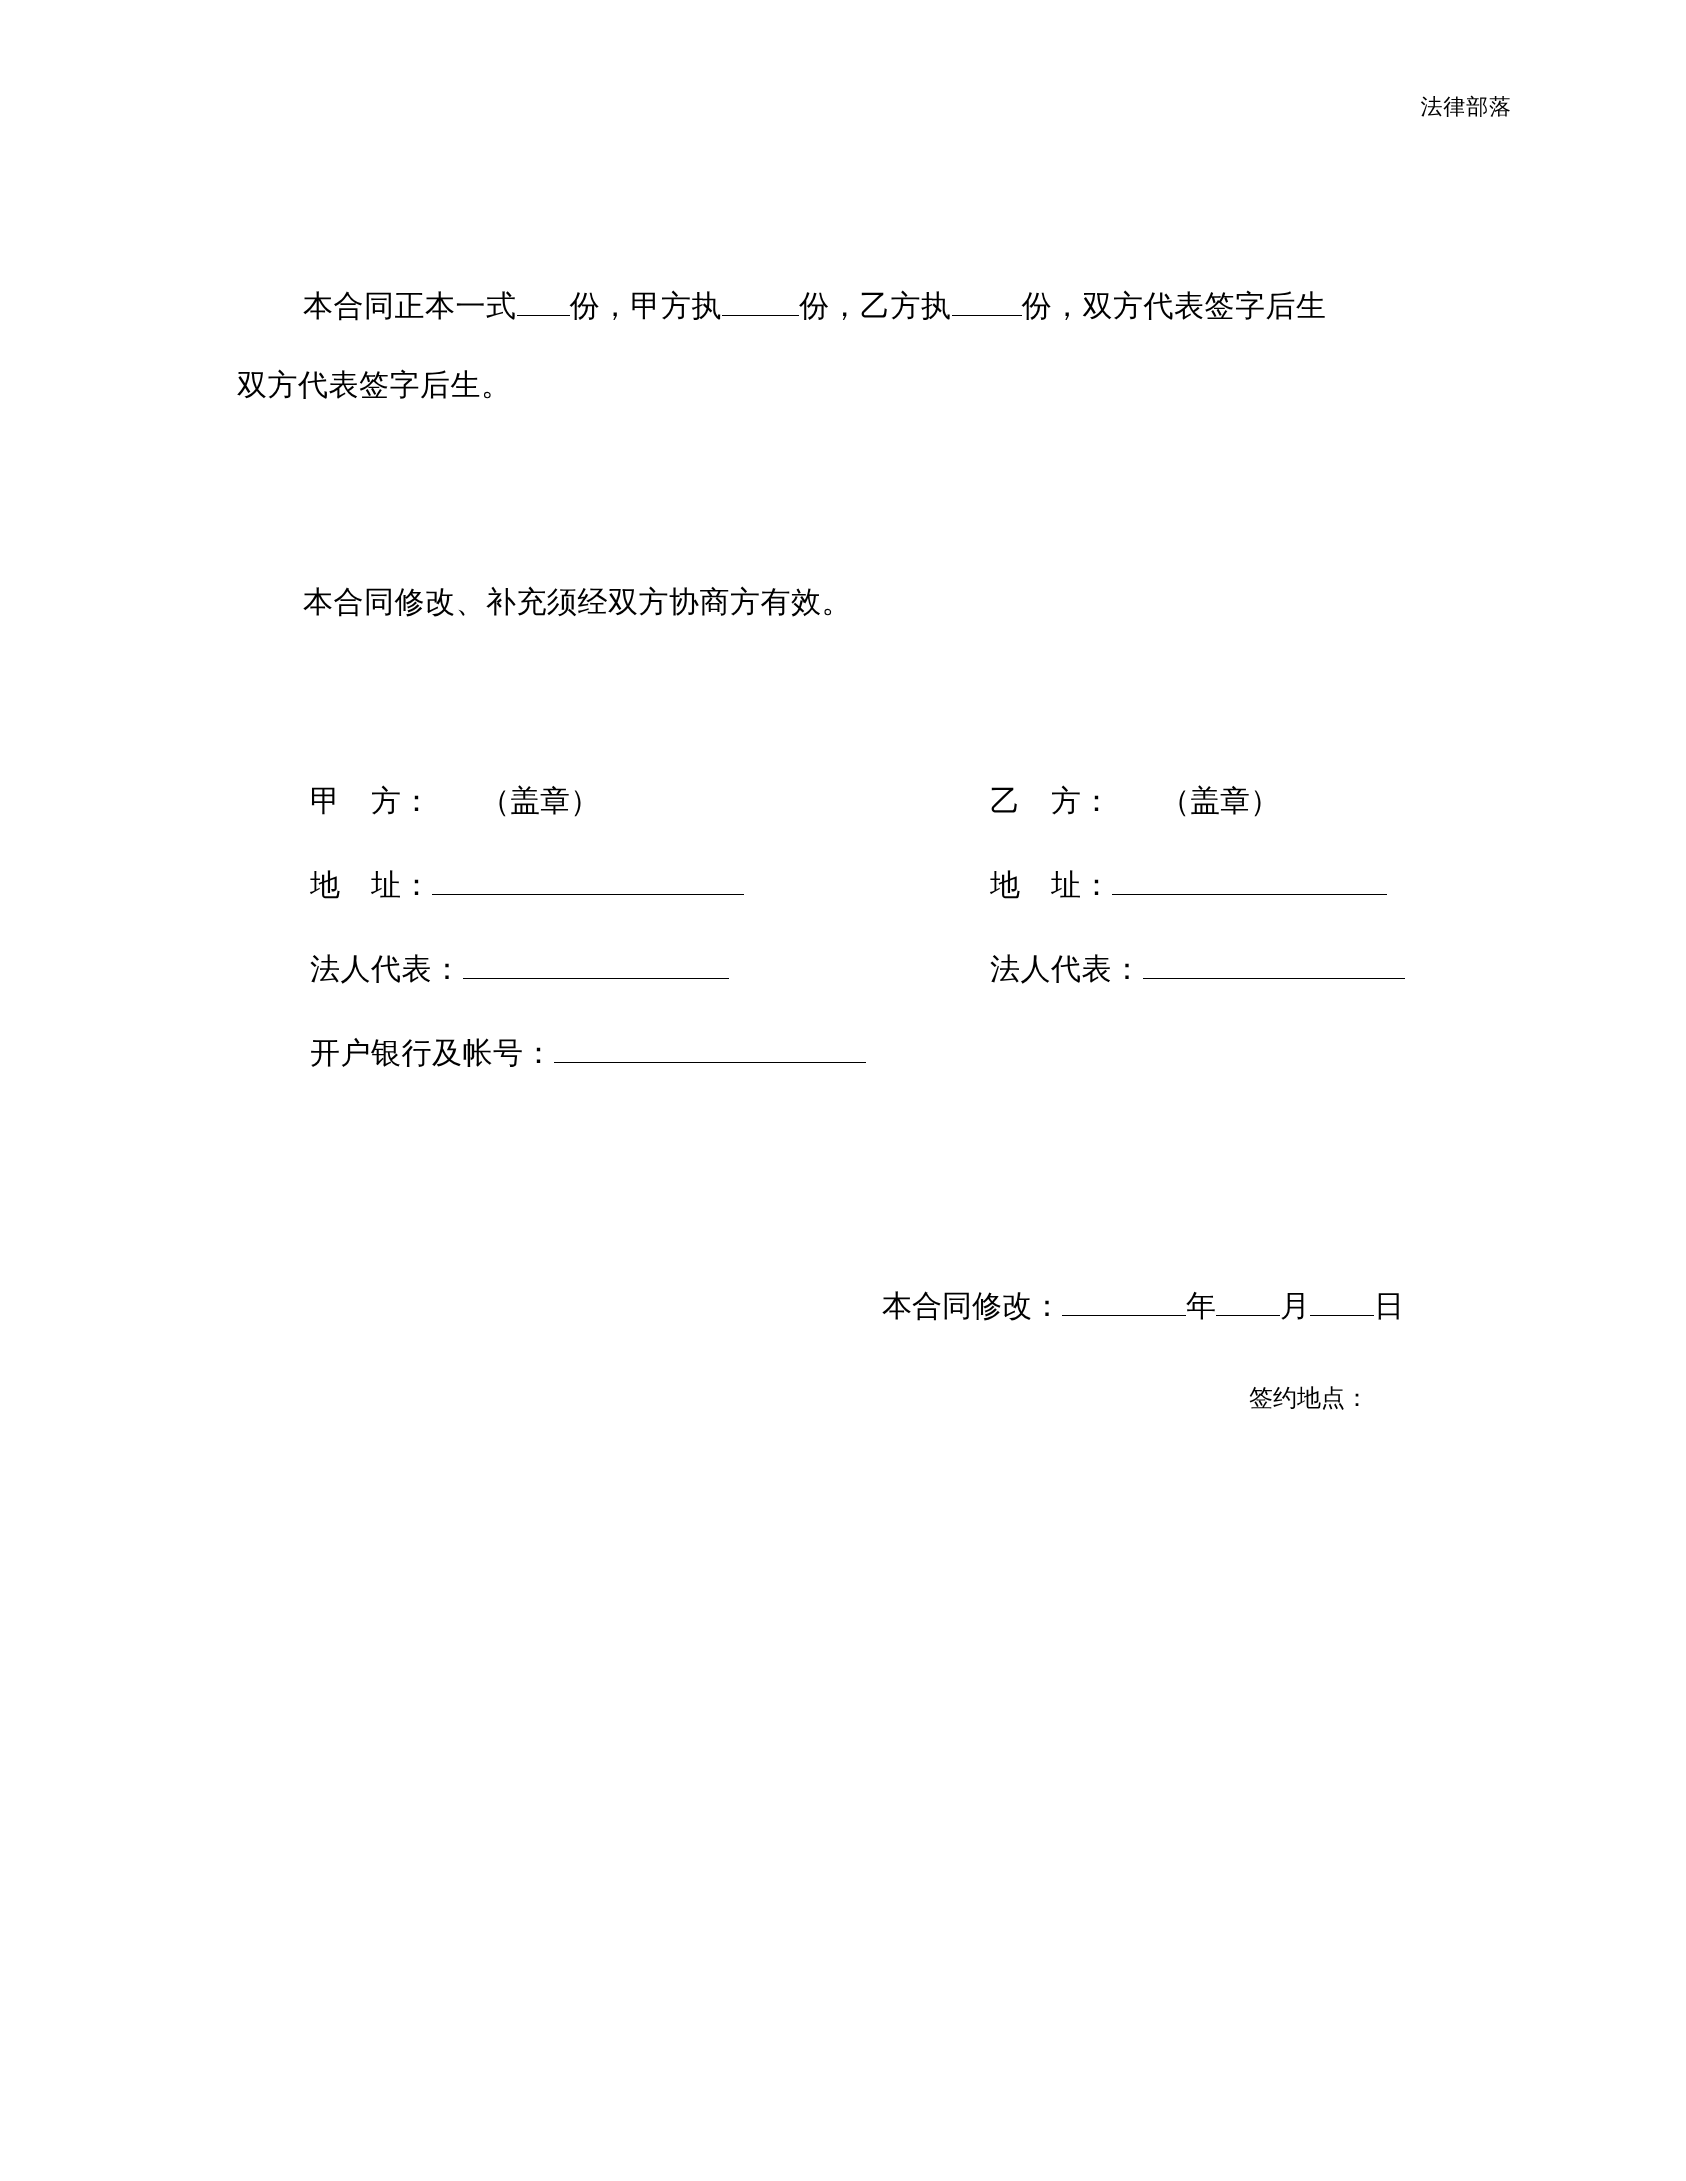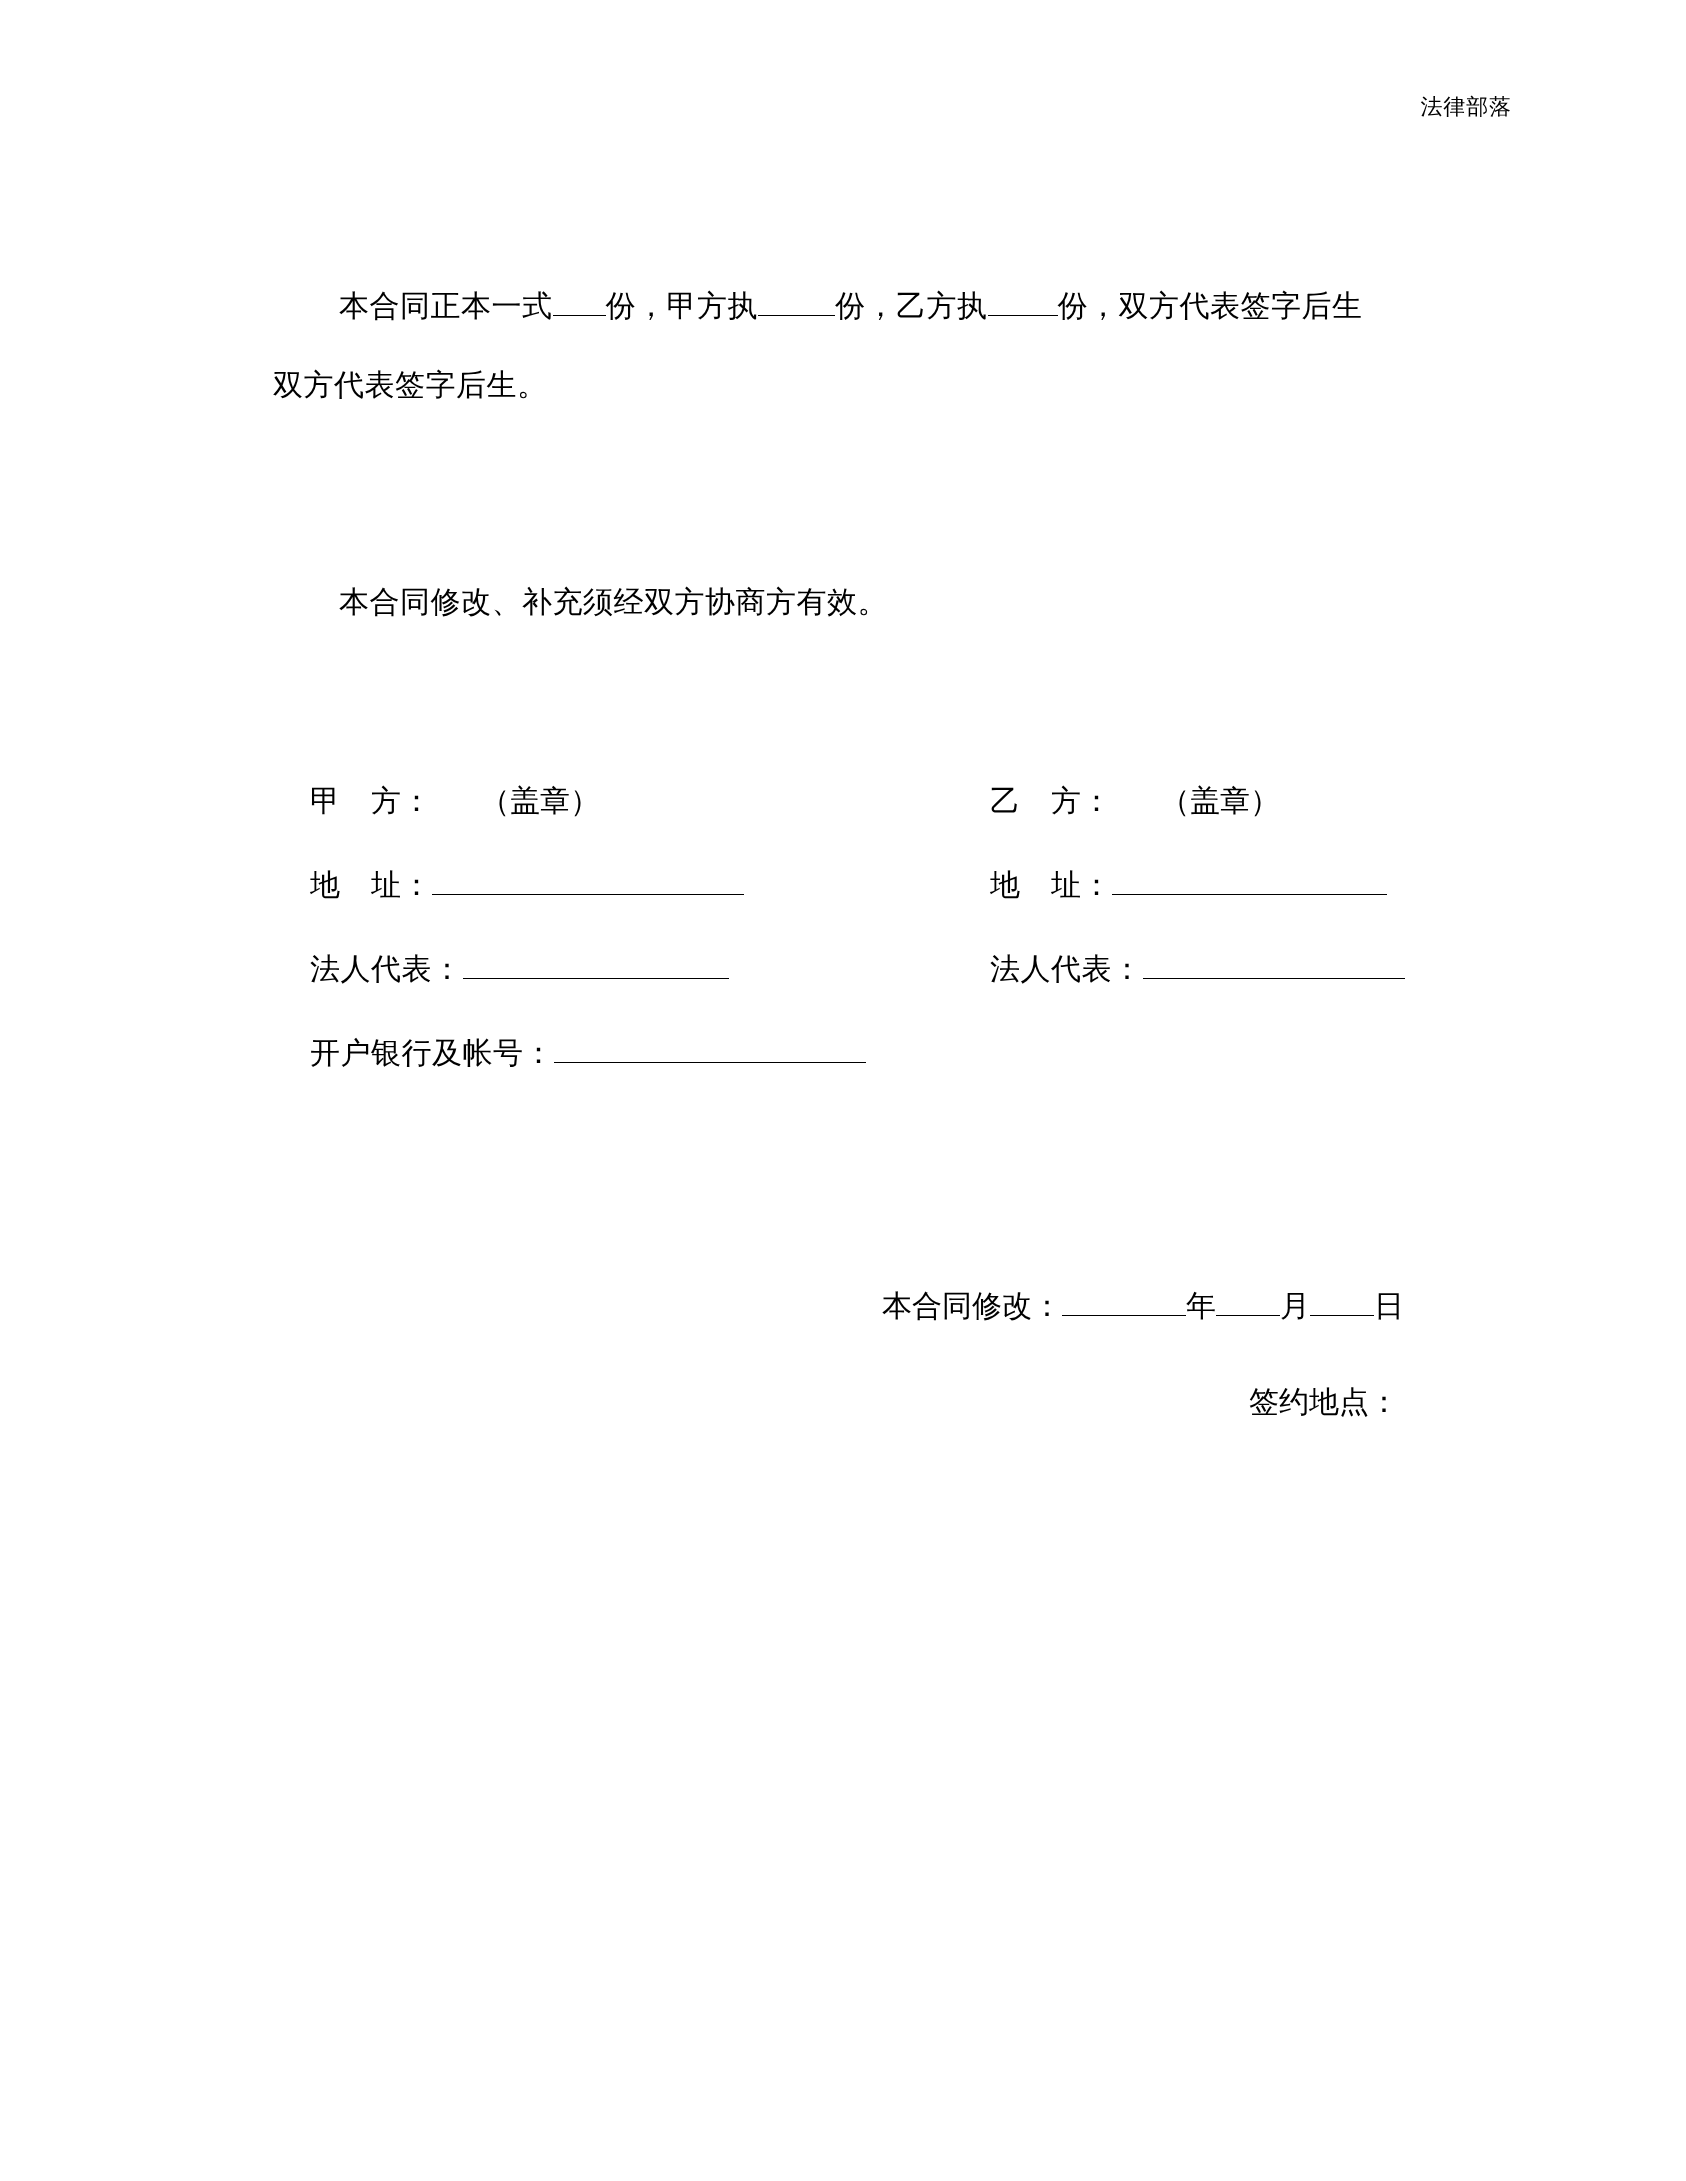--- a/index.html
+++ b/index.html
@@ -32,21 +32,20 @@
     position: absolute;
     left: 237px;
     top: 266px;
     width: 1221px;
   }
   .para {
     font-size: 30px;
     line-height: 79px;
     letter-spacing: 0.5px;
     white-space: nowrap;
-    margin-left: 36px;
   }
   .para.indent {
     text-indent: 66px;
   }
   .blank {
     display: inline-block;
     border-bottom: 1.8px solid #000;
     vertical-align: baseline;
     height: 27.5px;
   }
@@ -94,21 +93,21 @@
     position: absolute;
     left: 882px;
     top: 1286px;
     font-size: 30px;
     white-space: nowrap;
   }
   .place-block {
     position: absolute;
     left: 1249px;
     top: 1382px;
-    font-size: 30px;
+    font-size: 24px;
     white-space: nowrap;
   }
   .ul-d1 { display:inline-block; border-bottom: 1.8px solid #000; width: 124px; height: 27.5px; }
   .ul-d2 { display:inline-block; border-bottom: 1.8px solid #000; width: 64px; height: 27.5px; }
 </style>
 </head>
 <body>
 
 <div class="page">
 

